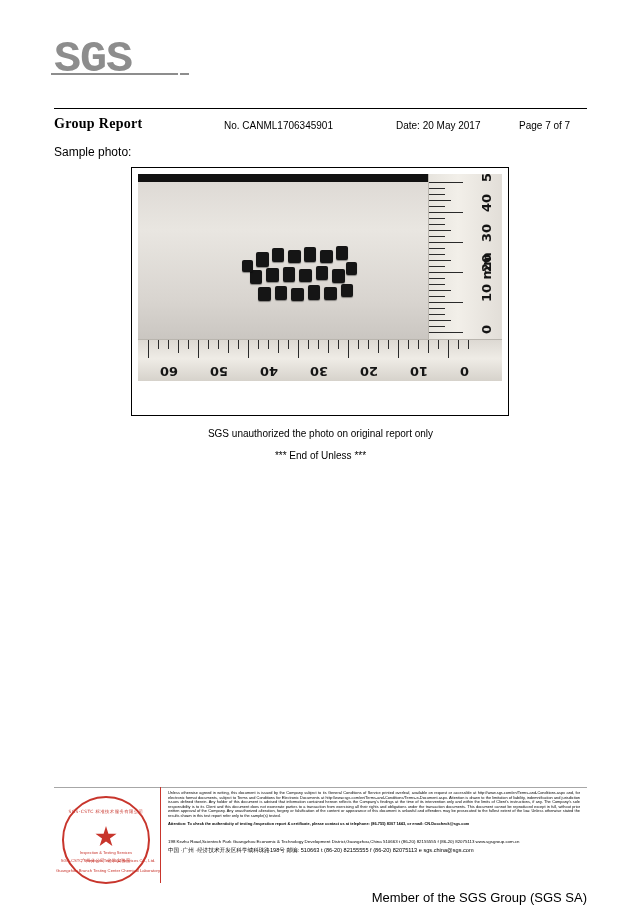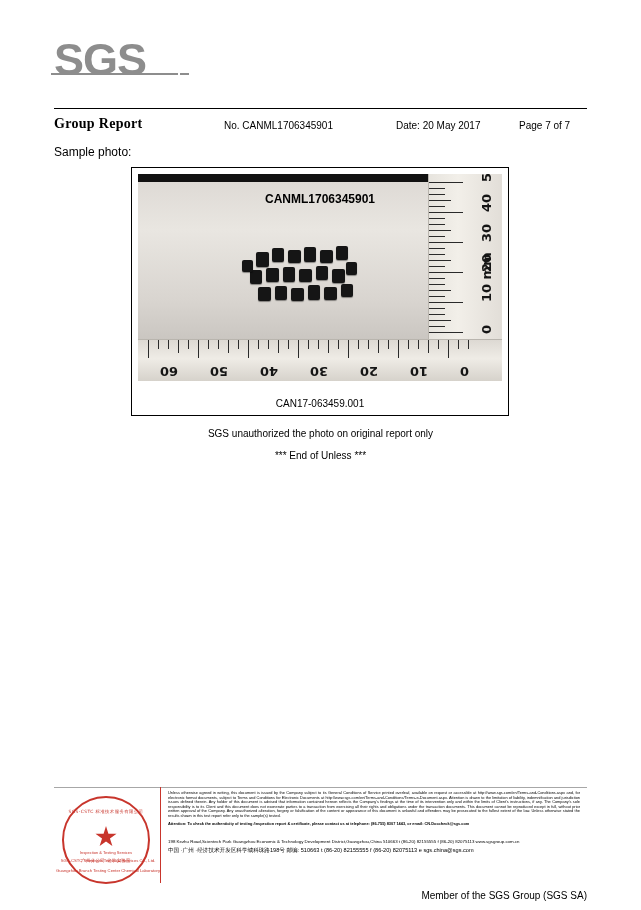--- a/index.html
+++ b/index.html
@@ -19,21 +19,21 @@
 
   
   .sgs-logo-wrap {
     position: absolute;
     left: 54px;
     top: 36px;
     width: 130px;
     height: 52px;
   }
   .sgs-logo-text {
-    font-family: Liberation Sans, sans-serif;
+    font-family: Liberation Mono, monospace;
     font-weight: bold;
     font-size: 45px;
     letter-spacing: -1px;
     color: #8d8d8d;
     line-height: 48px;
   }
   .sgs-rule-left {
     position: absolute;
     left: -3px;
     top: 37px;
@@ -339,21 +339,21 @@
   .addr-block .line-cn {
     display: block;
     font-size: 5.6px;
     margin-top: 2px;
   }
 
   .member-line {
     position: absolute;
     right: 54px;
     top: 890px;
-    font-size: 10px;
+    font-size: 13px;
     color: #000;
   }
 </style>
 </head>
 <body>
 
 <div class="sgs-logo-wrap">
   <div class="sgs-rule-left"></div>
   <div class="sgs-logo-text">SGS</div>
   <div class="sgs-rule-vert"></div>
@@ -465,24 +465,22 @@
       <div class="tick" style="left:330px;height:9px;"></div>
       <div class="num" style="left:22px;">60</div>
       <div class="num" style="left:72px;">50</div>
       <div class="num" style="left:122px;">40</div>
       <div class="num" style="left:172px;">30</div>
       <div class="num" style="left:222px;">20</div>
       <div class="num" style="left:272px;">10</div>
       <div class="num" style="left:322px;">0</div>
     </div>
 
-    <div class="photo-caption-overlay">CANML1706345901</div>
   </div>
 
-  <div class="photo-caption">CAN17-063459.001</div>
 </div>
 
 <div class="authenticate-note">SGS unauthorized the photo on original report only</div>
 <div class="end-of-report">*** End of Unless ***</div>
 
 <div class="footer-rule"></div>
 <div class="footer-accent"></div>
 
 <div class="stamp">
   <div class="stamp-ring"></div>

